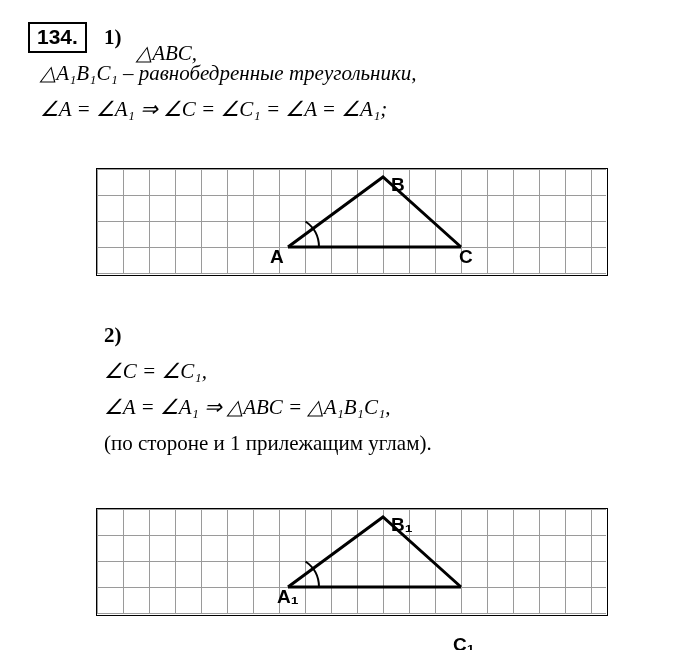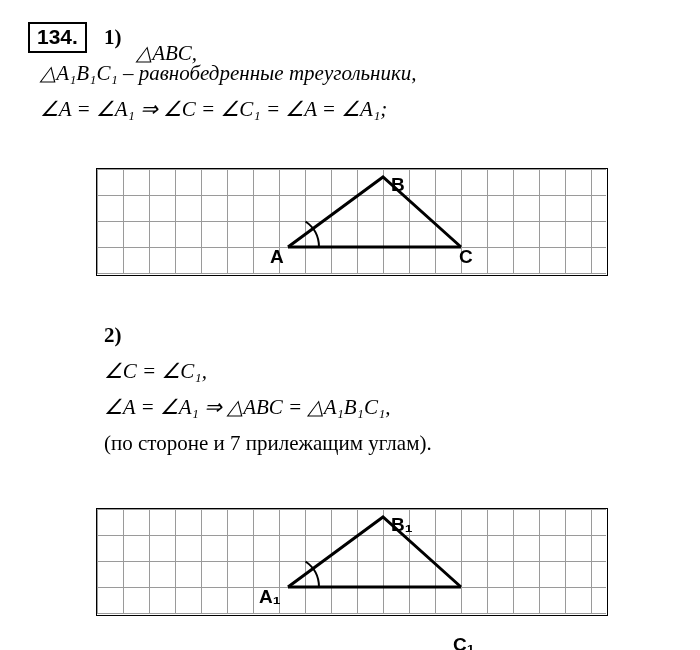--- a/index.html
+++ b/index.html
@@ -131,21 +131,21 @@
 
   <div class="line bold ser" style="left:104px; top:322px;">2)</div>
 
   <div class="line ser ital" style="left:104px; top:358px;font-style:italic;">
     <span>∠C = ∠C₁,</span>
   </div>
   <div class="line ser ital" style="left:104px; top:394px;font-family:Liberation Serif, serif;">
     <span>∠A = ∠A₁ ⇒ △ABC = △A₁B₁C₁,</span>
   </div>
   <div class="line ser" style="left:104px; top:430px;">
-    <span>(по стороне и 7 прилежащим углам).</span>
+    <span>(по стороне и 1 прилежащим углам).</span>
   </div>
 
   <div class="grid-wrap" style="left:96px; top:508px; width:512px; height:108px;">
     <svg width="509" height="105" viewBox="0 0 509 105">
       <g stroke="#9a9a9a" stroke-width="1" shape-rendering="crispEdges">
         <line x1="0" y1="0.5" x2="509" y2="0.5"></line>
         <line x1="0" y1="26.5" x2="509" y2="26.5"></line>
         <line x1="0" y1="52.5" x2="509" y2="52.5"></line>
         <line x1="0" y1="78.5" x2="509" y2="78.5"></line>
         <line x1="0" y1="104.5" x2="509" y2="104.5"></line>
@@ -169,18 +169,18 @@
         <line x1="442.5" y1="0" x2="442.5" y2="105"></line>
         <line x1="468.5" y1="0" x2="468.5" y2="105"></line>
         <line x1="494.5" y1="0" x2="494.5" y2="105"></line>
       </g>
       <g stroke="#000" stroke-width="3" fill="none" stroke-linejoin="miter">
         <polyline points="191,78 286,8 364,78"></polyline>
         <line x1="191" y1="78" x2="364" y2="78"></line>
       </g>
       <path d="M 222,78 A 31,31 0 0 0 208.5,52.5" stroke="#000" stroke-width="2" fill="none"></path>
     </svg>
-    <span class="ptlabel" style="left:162px; top:78px;">A₁</span>
+    <span class="ptlabel" style="left:180px; top:78px;">A₁</span>
     <span class="ptlabel" style="left:294px; top:6px;">B₁</span>
     <span class="ptlabel" style="left:356px; top:78px;margin-top:48px;">C₁</span>
   </div>
 
 </div>
 
 </body></html>

